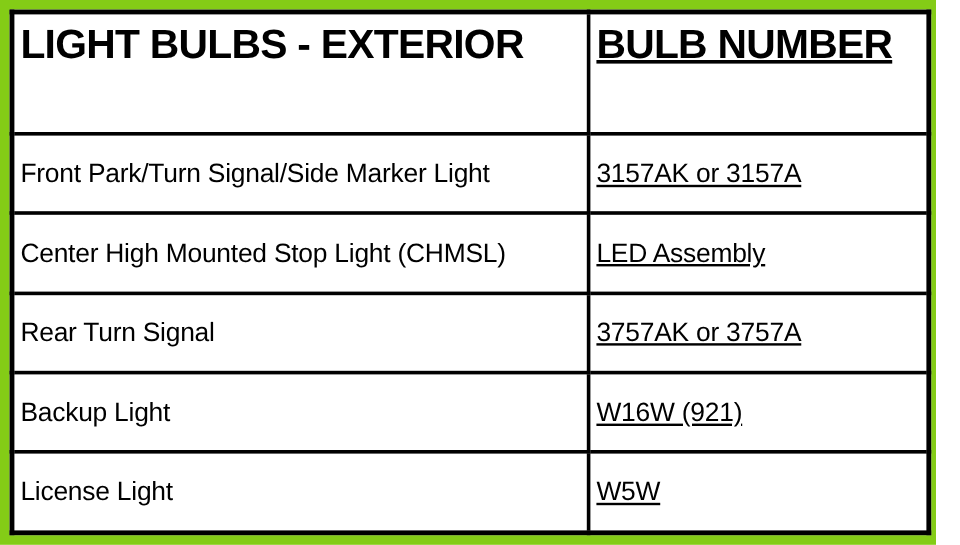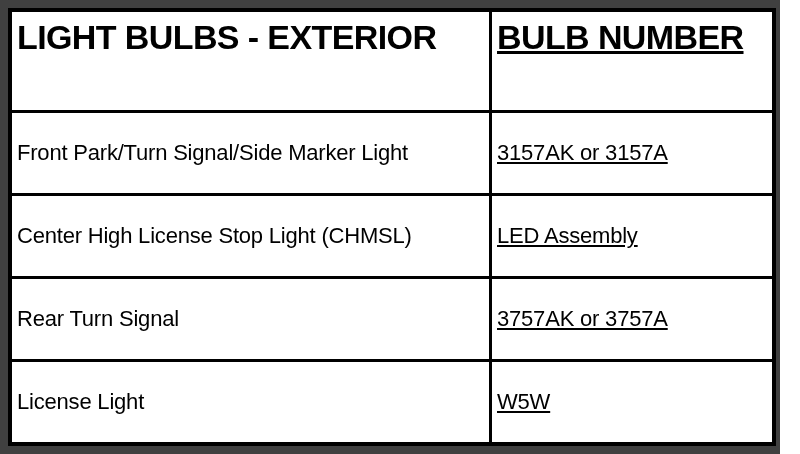--- a/index.html
+++ b/index.html
@@ -14,21 +14,21 @@
     overflow: hidden;
     font-family: "Liberation Sans", "DejaVu Sans", sans-serif;
     color: #000000;
     -webkit-font-smoothing: none;
   }
 
   #page {
     position: relative;
     width: 780px;
     height: 454px;
-    background: #404040;
+    background: #84cc16;
   }
 
   
   .bulb-table {
     position: absolute;
     left: 8px;
     top: 8px;
     width: 768px;
     height: 438px;
     box-sizing: border-box;
@@ -114,32 +114,40 @@
       <tr>
         <td>
           <span class="cell-text">Front Park/Turn Signal/Side Marker Light</span>
         </td>
         <td>
           <span class="cell-text">3157AK or 3157A</span>
         </td>
       </tr>
       <tr>
         <td>
-          <span class="cell-text">Center High License Stop Light (CHMSL)</span>
+          <span class="cell-text">Center High Mounted Stop Light (CHMSL)</span>
         </td>
         <td>
           <span class="cell-text">LED Assembly</span>
         </td>
       </tr>
       <tr>
         <td>
           <span class="cell-text">Rear Turn Signal</span>
         </td>
         <td>
           <span class="cell-text">3757AK or 3757A</span>
+        </td>
+      </tr>
+      <tr>
+        <td>
+          <span class="cell-text">Backup Light</span>
+        </td>
+        <td>
+          <span class="cell-text">W16W (921)</span>
         </td>
       </tr>
       <tr>
         <td>
           <span class="cell-text">License Light</span>
         </td>
         <td>
           <span class="cell-text">W5W</span>
         </td>
       </tr>

